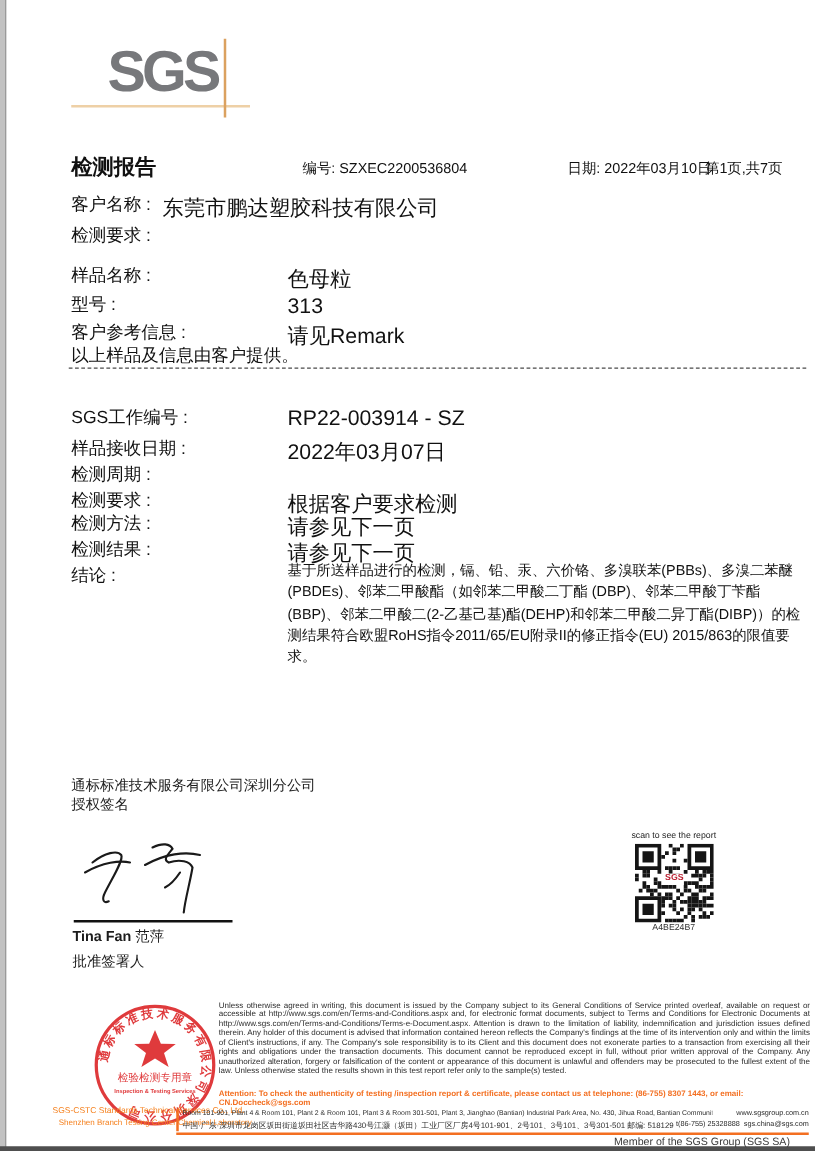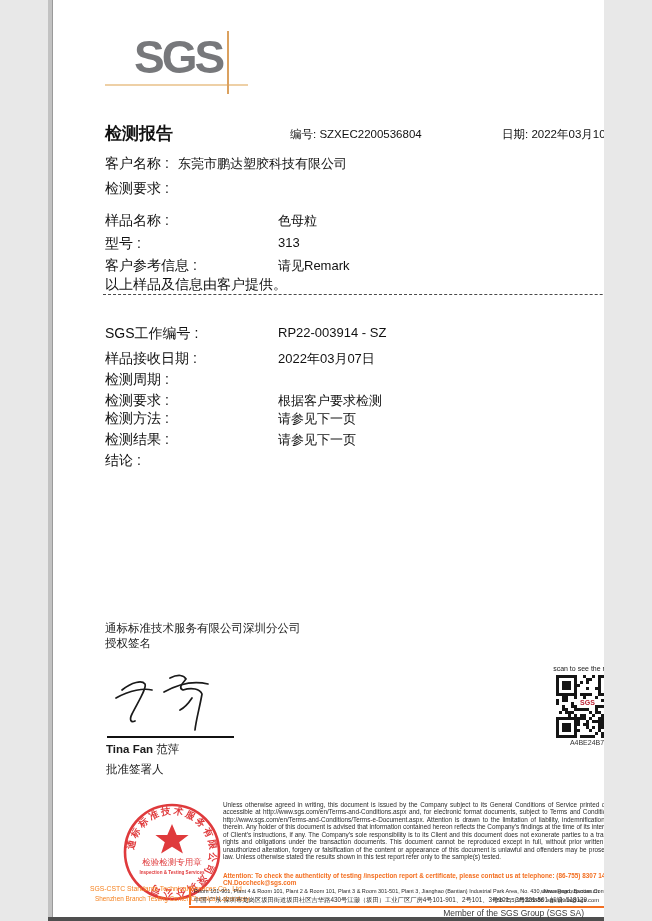--- a/index.html
+++ b/index.html
@@ -1,36 +1,36 @@
 <!DOCTYPE html>
 <html><head>
 <meta charset="utf-8">
 <style>
   * { margin:0; padding:0; box-sizing:border-box; }
   html,body { background:#e8e8e8; }
   .page {
-    position:relative; width:556px; height:921px; background:#ffffff;
+    position:relative; width:652px; height:921px; background:#ffffff;
     font-family:"Liberation Sans","DejaVu Sans",sans-serif; color:#1c1c1c;
     overflow:hidden; margin:0 auto;
   }
   .edge-left { position:absolute; left:0; top:0; width:5px; height:921px; background:#c2c2c2; border-right:1px solid #9a9a9a; }
   .edge-bottom { position:absolute; left:0; bottom:0; width:652px; height:4px; background:#4f4f4f; }
 
   
   .logo-text { position:absolute; left:86px; top:30px; font-size:46px; font-weight:bold; color:#77787B; letter-spacing:-3px; }
   .logo-hline { position:absolute; left:57px; top:84px; width:143px; height:2px; background:#eed0a6; }
   .logo-vline { position:absolute; left:179px; top:31px; width:2px; height:63px; background:#dba15f; }
 
   
   .title { position:absolute; left:57px; top:122px; font-size:17px; font-weight:bold; color:#111; }
   .hmeta { position:absolute; top:127px; font-size:11.5px; color:#111; white-space:nowrap; }
   .hm-no { left:242px; } .hm-date { left:406px;margin-left:48px; } .hm-page { left:552px;margin-left:12px; }
 
   .lbl { position:absolute; left:57px; font-size:14px; color:#111; white-space:nowrap;text-align:center; }
-  .val { position:absolute; font-size:13px; color:#111; white-space:nowrap; }
+  .val { position:absolute; font-size:17px; color:#111; white-space:nowrap; }
   .v130 { left:130px; } .v230 { left:230px; }
 
   .dash-sep { position:absolute; left:55px; top:294px; width:590px; border-top:1.5px dashed #4a4a4a; }
 
   .conclusion { position:absolute; left:230px; top:449px; width:414px; font-size:11.5px; line-height:17.3px; color:#111; white-space:normal; }
 
   .sig-company { position:absolute; left:57px; top:621px; font-size:11.5px; }
   .sig-auth { position:absolute; left:57px; top:636px; font-size:11.5px; }
   .sig-svg { position:absolute; left:60px; top:668px; }
   .sig-line { position:absolute; left:59px; top:736px; width:127px; height:2px; background:#111; }
@@ -94,20 +94,21 @@
   <div class="val v230" style="top:350px">2022年03月07日</div>
   <div class="lbl" style="top:371px">检测周期 :</div>
   <div class="lbl" style="top:392px">检测要求 :</div>
   <div class="val v230" style="top:392px">根据客户要求检测</div>
   <div class="lbl" style="top:410px">检测方法 :</div>
   <div class="val v230" style="top:410px">请参见下一页</div>
   <div class="lbl" style="top:431px">检测结果 :</div>
   <div class="val v230" style="top:431px">请参见下一页</div>
 
   <div class="lbl" style="top:452px">结论 :</div>
+  <div class="conclusion">基于所送样品进行的检测，镉、铅、汞、六价铬、多溴联苯(PBBs)、多溴二苯醚(PBDEs)、邻苯二甲酸酯（如邻苯二甲酸二丁酯 (DBP)、邻苯二甲酸丁苄酯(BBP)、邻苯二甲酸二(2-乙基己基)酯(DEHP)和邻苯二甲酸二异丁酯(DIBP)）的检测结果符合欧盟RoHS指令2011/65/EU附录II的修正指令(EU) 2015/863的限值要求。</div>
 
   <div class="sig-company">通标标准技术服务有限公司深圳分公司</div>
   <div class="sig-auth">授权签名</div>
   <svg class="sig-svg" width="130" height="66" viewBox="0 0 130 66">
     <g fill="none" stroke="#1a1a1a" stroke-width="1.7" stroke-linecap="round">
       <path d="M14,22 C24,14 34,12 37,16 C39,20 30,34 24,46 C21,52 23,55 27,53"></path>
       <path d="M8,30 C22,22 36,20 44,22"></path>
       <path d="M62,10 C70,6 76,7 78,11 C74,16 70,20 75,22 C84,19 92,21 94,26 C92,38 88,52 87,62"></path>
       <path d="M56,24 C72,15 88,13 100,16"></path>
       <path d="M84,30 C80,36 76,40 72,42"></path>

